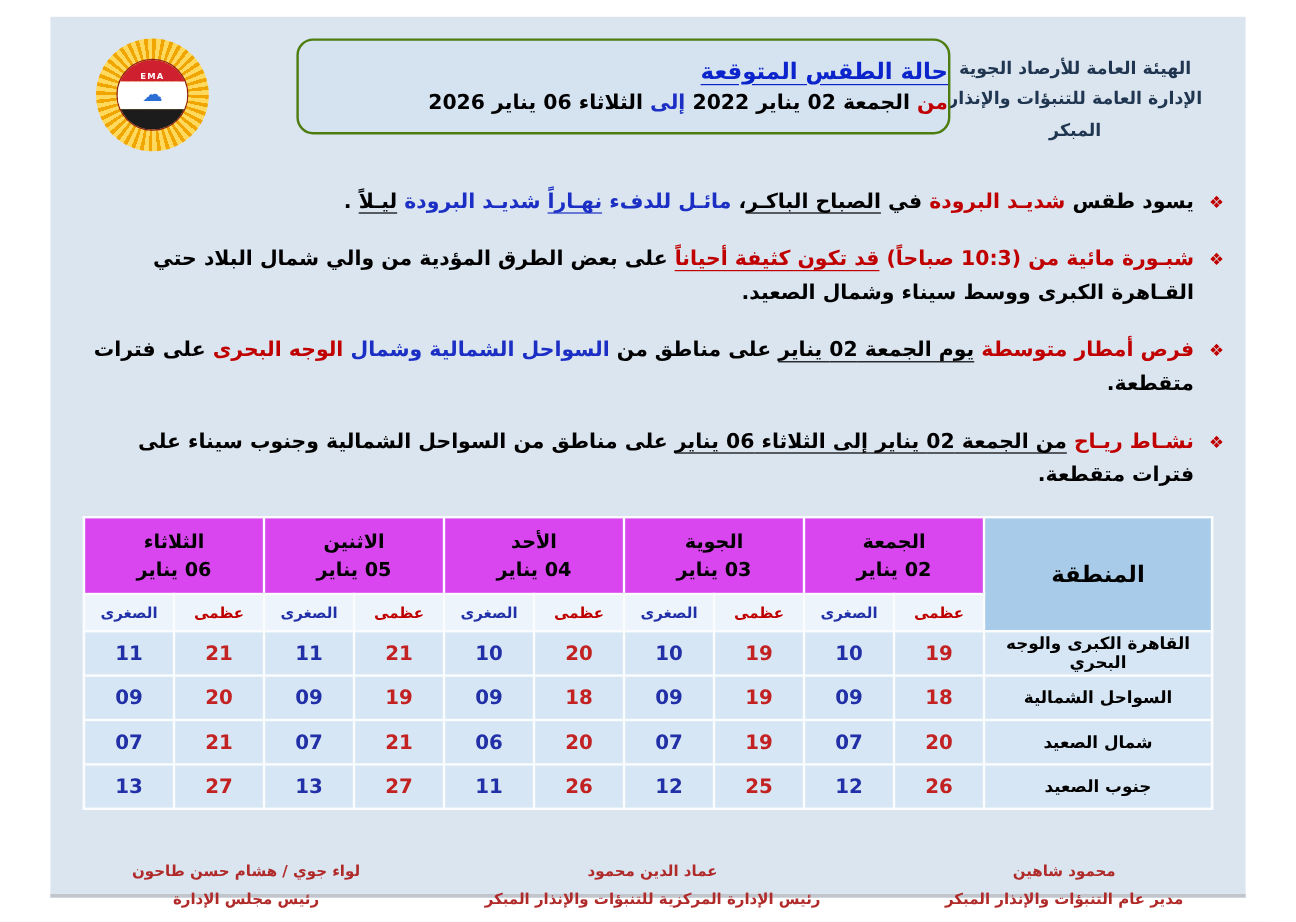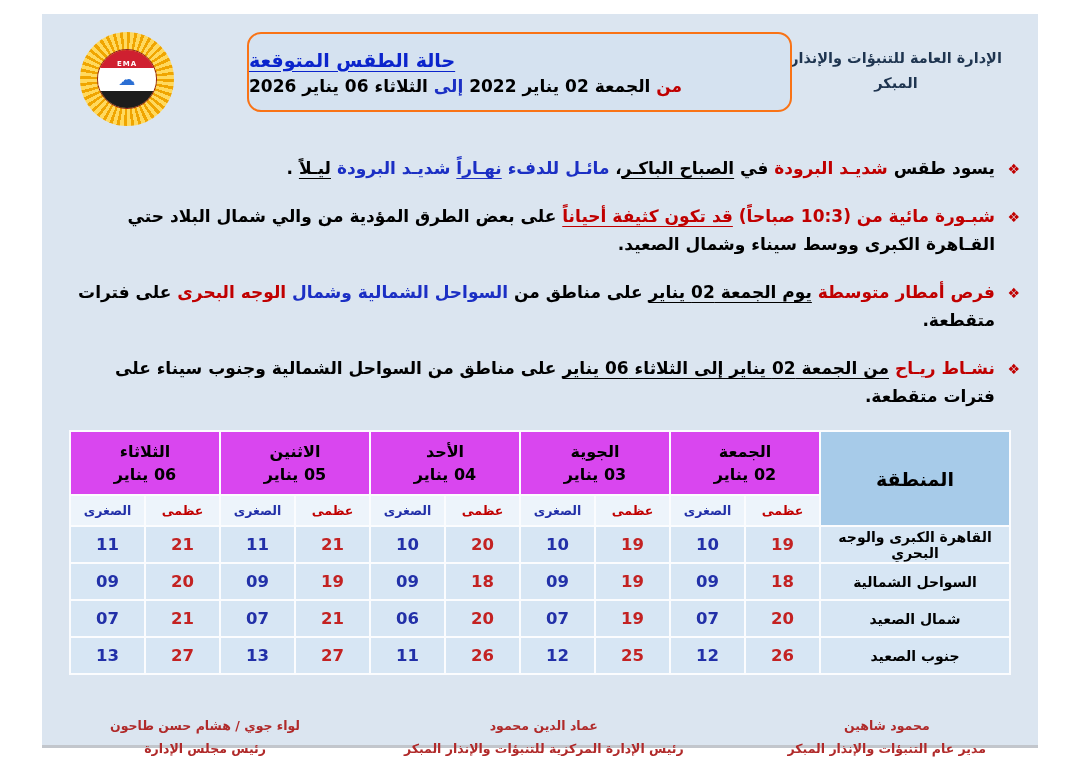--- a/index.html
+++ b/index.html
@@ -7,23 +7,23 @@
               font-family:"DejaVu Sans", sans-serif; }
   .content { position:absolute; left:42px; top:14px; width:996px; height:734px;
              background:#dbe5f0; border-bottom:3px solid #c2c6cc;
              padding:10px 16px 0 16px; direction:rtl; font-weight:bold; color:#000; }
 
   
   .header { position:relative; height:106px; }
   .org { position:absolute; right:0; top:22px; width:252px; text-align:center;
          font-size:14.5px; line-height:1.75; color:#1f3550; }
   .title-box { position:absolute; right:230px; top:8px; width:545px; height:80px;
-               background:#d5e2f0; border:2px solid #f97316; border-radius:14px;
+               background:#d5e2f0; border:2px solid #4d7c0f; border-radius:14px;
                display:flex; flex-direction:column; justify-content:center;
-               align-items:flex-end; gap:5px; }
+               align-items:flex-start; gap:5px; }
   .title-main { color:#0b24cc; font-size:19px; text-decoration:underline;
                 text-underline-offset:4px; }
   .title-sub { font-size:17px; }
   .logo { position:absolute; left:22px; top:8px; width:94px; height:94px; border-radius:50%;
           background:repeating-conic-gradient(#f0a500 0deg 4deg, #ffd95e 4deg 9deg);
           display:flex; align-items:center; justify-content:center; }
   .emblem { width:60px; height:60px; border-radius:50%; overflow:hidden;
             border:1px solid #8a2020; display:flex; flex-direction:column; }
   .band-red { height:31%; background:#cf2030; display:flex; align-items:flex-end;
               justify-content:center; color:#fff; font-size:7px; letter-spacing:1px; }
@@ -64,20 +64,21 @@
                 padding:0 36px 0 52px; color:#b02a2a; font-size:12.5px; text-align:center; }
   .sig { line-height:1.8; }
 </style>
 </head>
 <body>
 
 <div class="content">
 
   <div class="header">
     <div class="org">
+      <div>الهيئة العامة للأرصاد الجوية</div>
       <div>الإدارة العامة للتنبؤات والإنذار المبكر</div>
     </div>
     <div class="title-box">
       <div class="title-main">حالة الطقس المتوقعة</div>
       <div class="title-sub"><span class="c-r">من </span><span class="c-k">الجمعة 02 يناير 2022 </span><span class="c-b">إلى </span><span class="c-k">الثلاثاء 06 يناير 2026</span></div>
     </div>
     <div class="logo">
       <div class="emblem">
         <div class="band-red">EMA</div>
         <div class="band-white">

